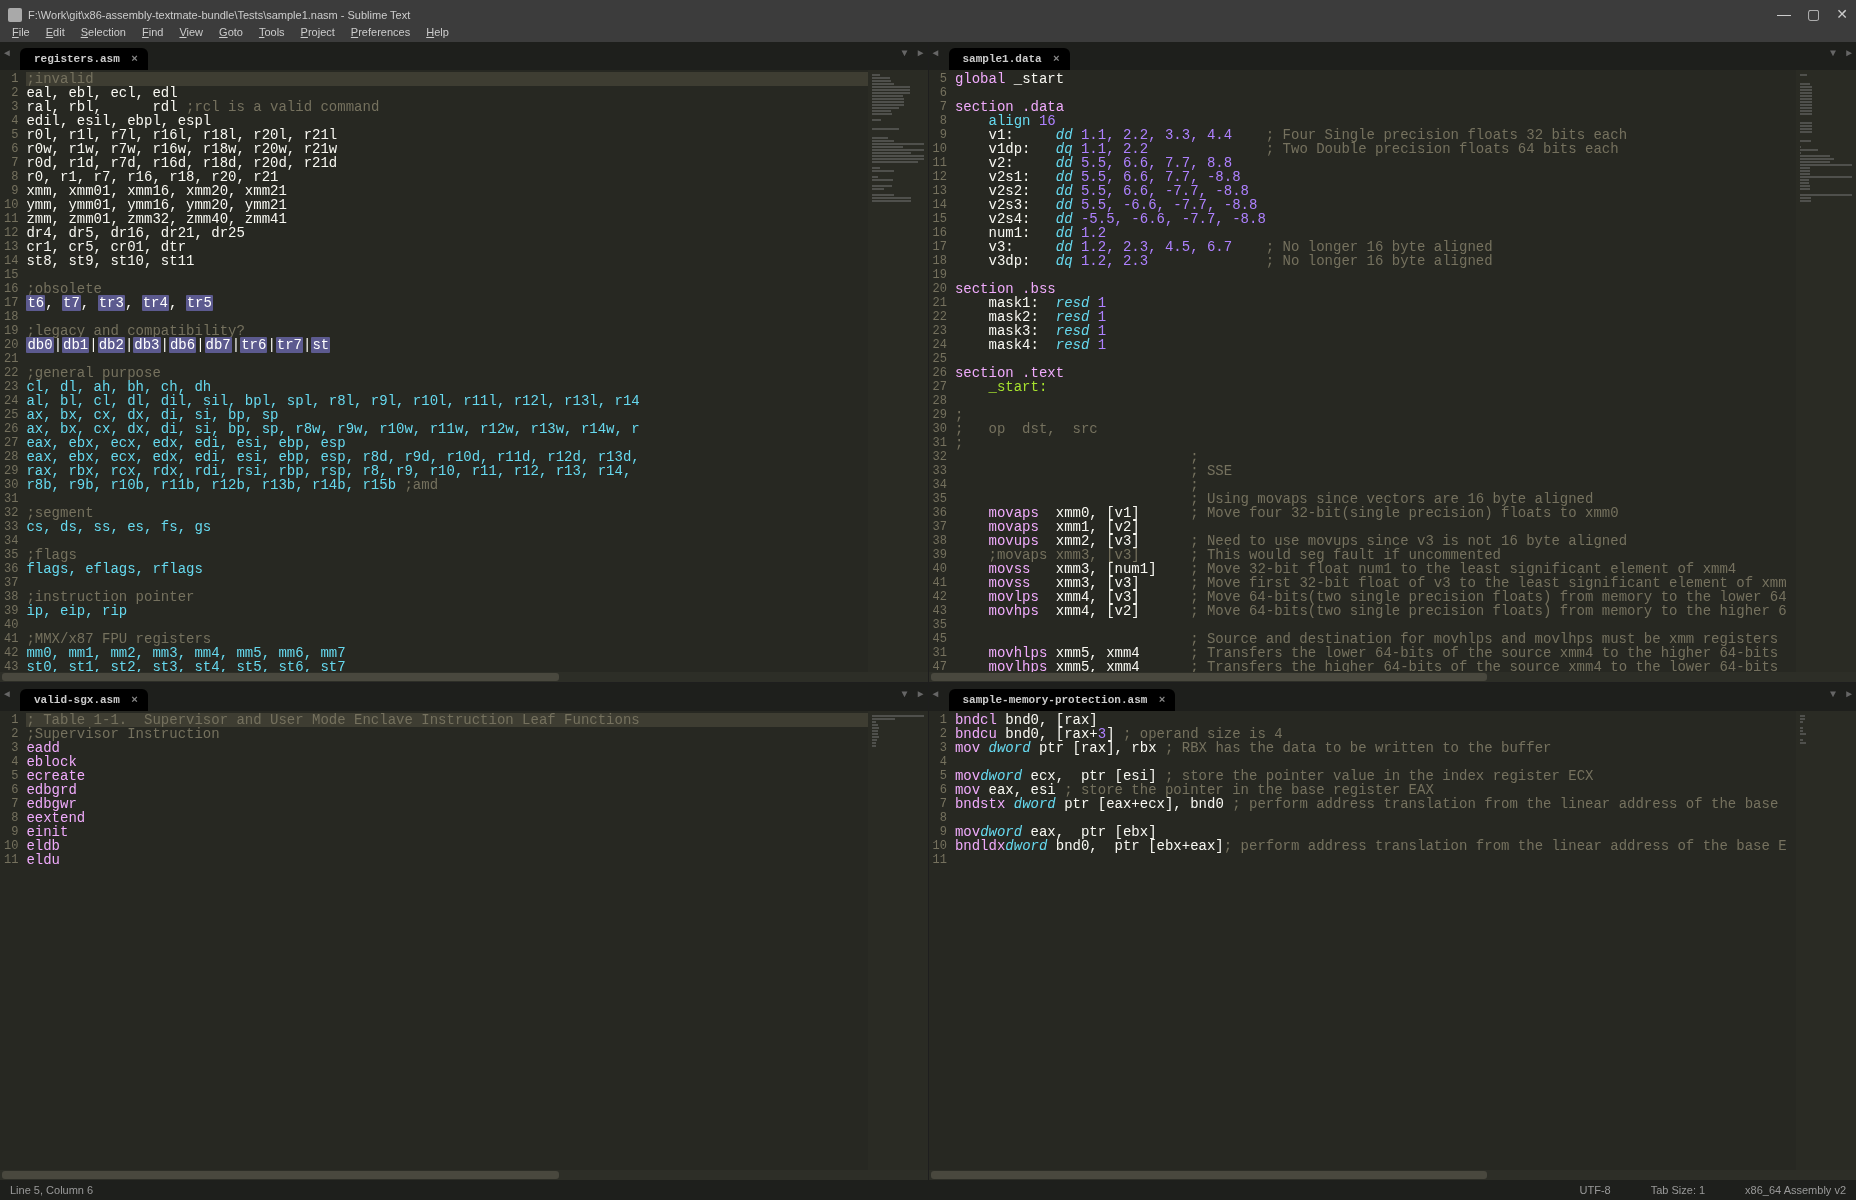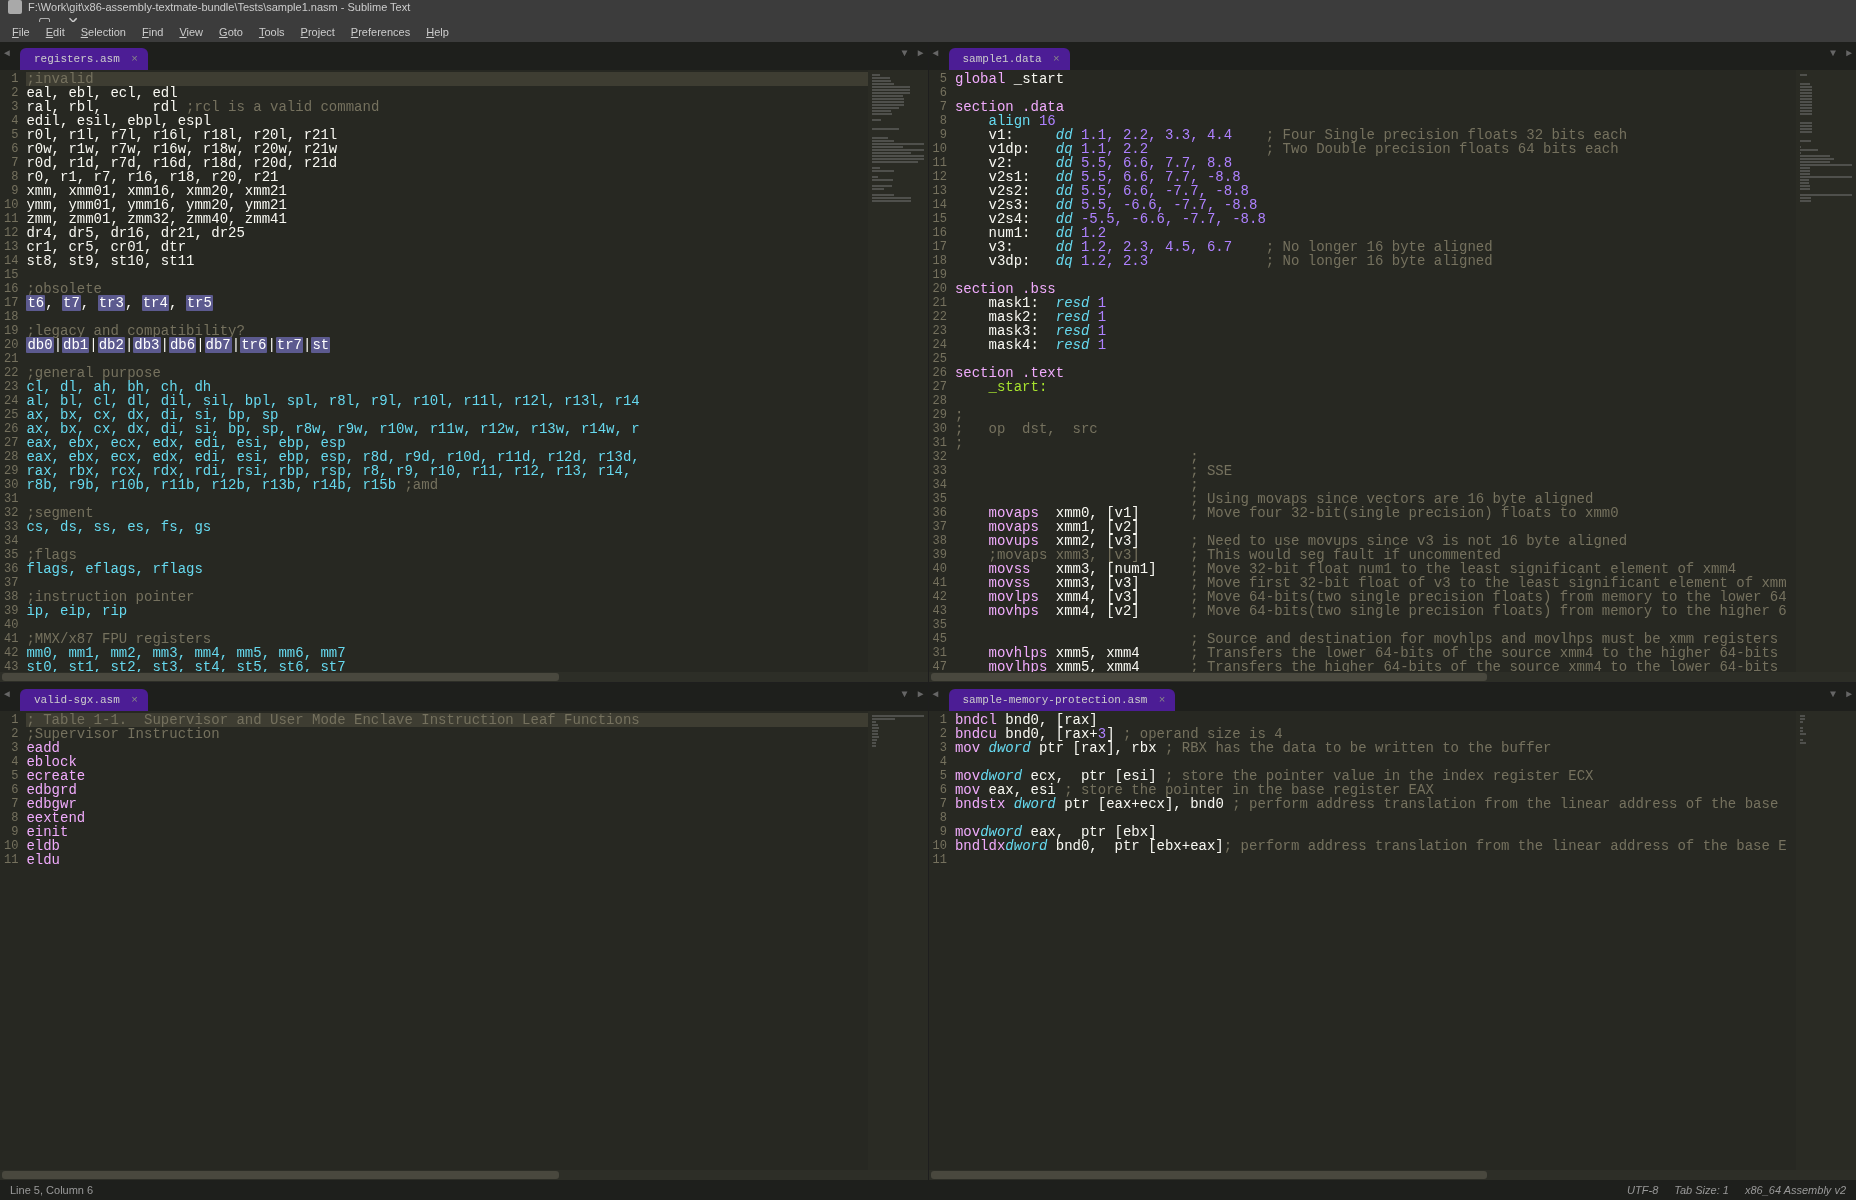--- a/index.html
+++ b/index.html
@@ -12,26 +12,25 @@
   height: 1200px;
   overflow: hidden;
   display: flex;
   flex-direction: column;
 }
 .titlebar {
   background: #3c3c3c;
   color: #cccccc;
   height: 22px;
   display: flex;
-  align-items: flex-start;
+  align-items: flex-end;
   justify-content: space-between;
   font-size: 11px;
   padding: 0 8px;
   font-family: 'Segoe UI', Tahoma, sans-serif;
-  flex-direction: column;
 }
 .titlebar-left { display: flex; align-items: center; gap: 6px; }
 .titlebar-icon {
   width: 14px; height: 14px;
   background: #a9a9a9;
   border-radius: 2px;
   display: inline-block;
 }
 .titlebar-controls { display: flex; gap: 16px; font-size: 14px; }
 .titlebar-controls span { cursor: pointer; }
@@ -84,29 +83,30 @@
 .tab-arrow.right { left: auto; right: 4px; }
 .tab-dropdown {
   position: absolute;
   right: 20px;
   top: 6px;
   color: #666;
   font-size: 10px;
   cursor: pointer;
 }
 .tab {
-  background: #4c1d95;
+  background: #000000;
   color: #ccc;
   padding: 5px 28px 5px 14px;
   font-size: 11px;
   border-top-left-radius: 6px;
   border-top-right-radius: 6px;
   position: relative;
   margin-right: 2px;
   cursor: pointer;
+  font-weight: bold;
 }
 .tab .close {
   position: absolute;
   right: 10px;
   top: 5px;
   font-size: 11px;
   color: #888;
 }
 .editor {
   flex: 1;
@@ -168,21 +168,21 @@
   background: #1e1f1c;
   color: #999;
   height: 20px;
   display: flex;
   align-items: center;
   justify-content: space-between;
   font-size: 11px;
   padding: 0 10px;
   font-family: 'Segoe UI', Tahoma, sans-serif;
 }
-.statusbar-right { display: flex; gap: 16px; font-style: italic; }
+.statusbar-right { display: flex; gap: 40px; }
 </style>
 </head>
 <body>
 
 <div class="titlebar">
   <div class="titlebar-left">
     <span class="titlebar-icon"></span>
     <span>F:\Work\git\x86-assembly-textmate-bundle\Tests\sample1.nasm - Sublime Text</span>
   </div>
   <div class="titlebar-controls">

